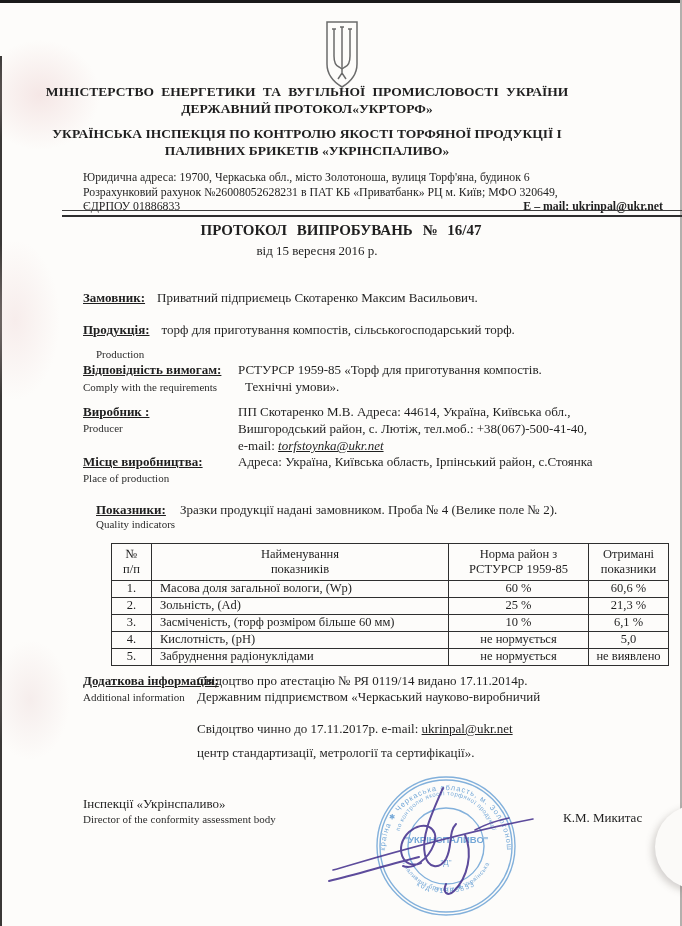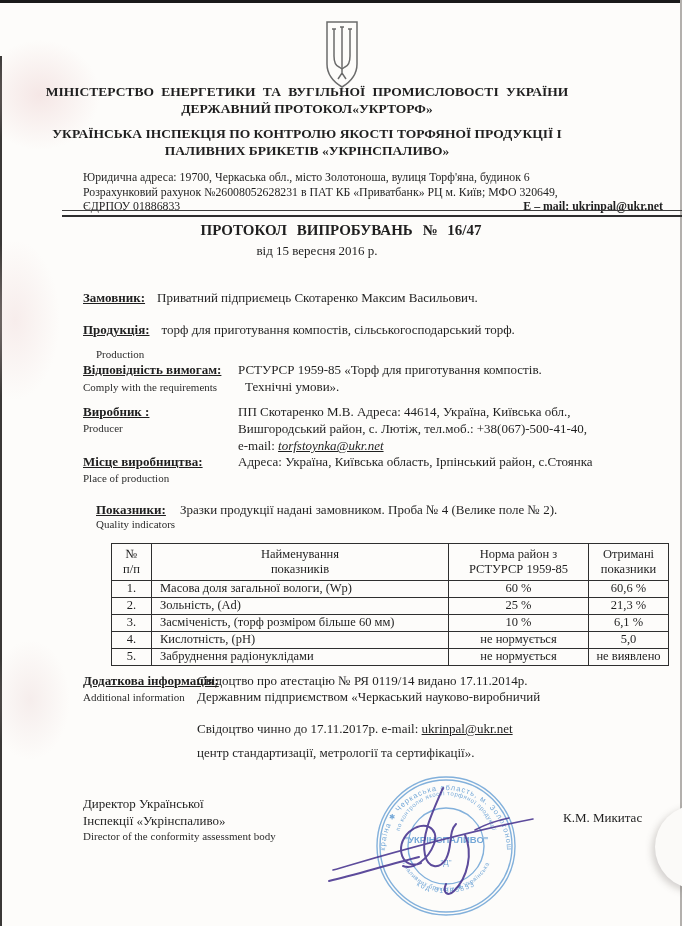--- a/index.html
+++ b/index.html
@@ -194,21 +194,20 @@
   <div class="abs lab" style="left:83px;top:673px;">Додаткова інформація:</div>
   <div class="abs en" style="left:83px;top:691px;text-align:right;">Additional information</div>
   <div class="abs val" style="left:197px;top:673px;">Свідоцтво про атестацію № РЯ 0119/14 видано 17.11.2014р.</div>
   <div class="abs val" style="left:197px;top:689px;">Державним підприємством «Черкаський науково-виробничий</div>
   <div class="abs val" style="left:197px;top:745px;">центр стандартизації, метрології та сертифікації».</div>
   <div class="abs val" style="left:197px;top:721px;">
     <span>Свідоцтво чинно до 17.11.2017р. e-mail: </span><span class="plain-link">ukrinpal@ukr.net</span>
   </div>
 
   <div class="dir">
-    <div>Директор Української</div>
     <div>Інспекції «Укрінспаливо»</div>
     <div class="en">Director of the conformity assessment body</div>
   </div>
 
   <div class="stamp">
     <svg width="146" height="146" viewBox="0 0 146 146">
       <defs>
         <path id="arcTop" d="M 12,78 A 61,61 0 1 1 134,78"></path>
         <path id="arcInTop" d="M 26,80 A 48,48 0 1 1 120,80"></path>
         <path id="arcInBot" d="M 25,70 A 48,48 0 0 0 121,70"></path>

